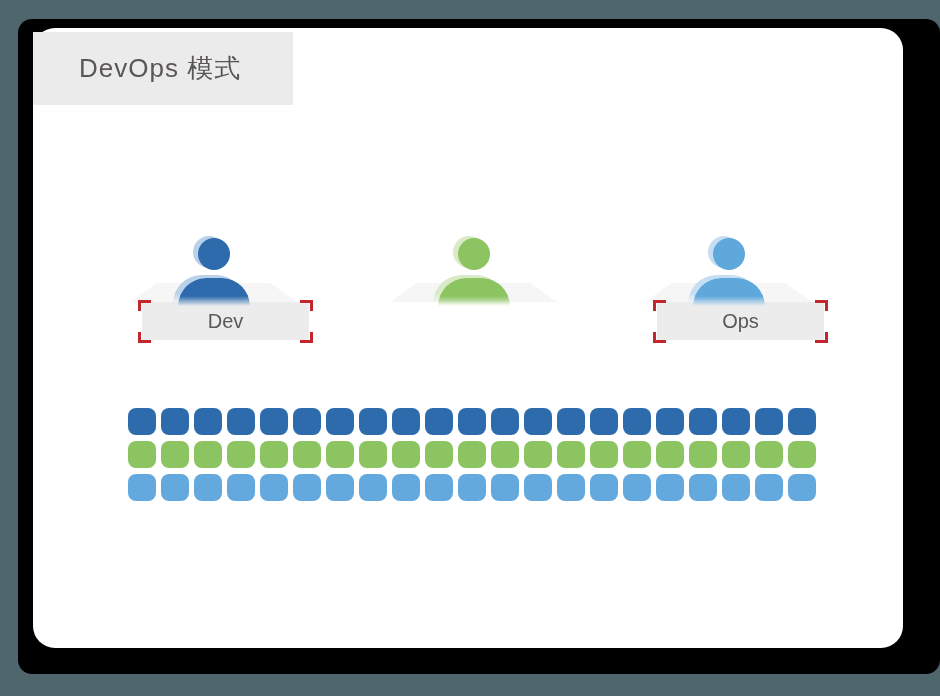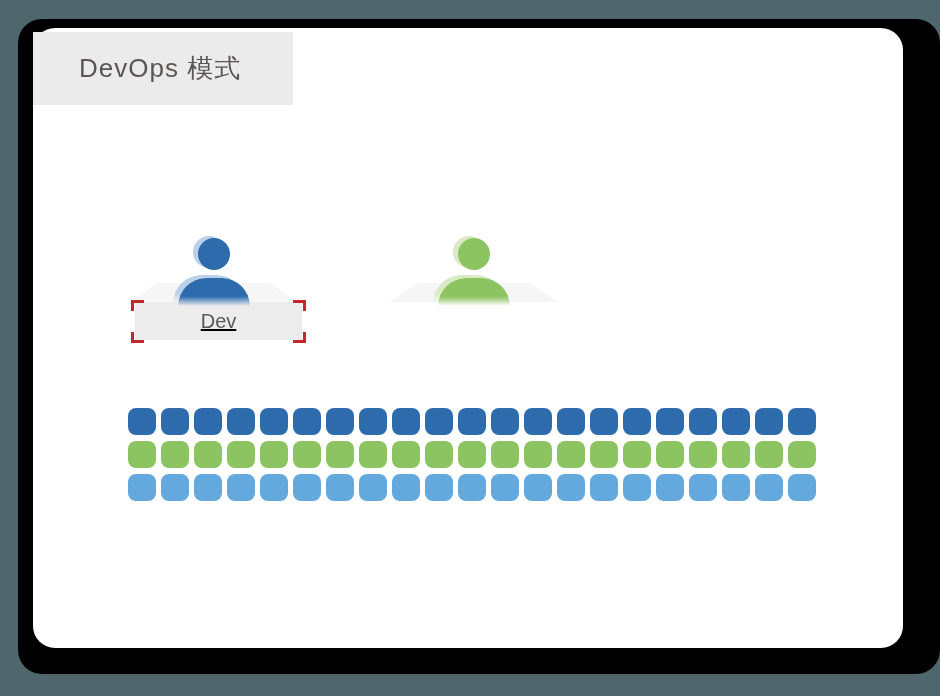--- a/index.html
+++ b/index.html
@@ -1,18 +1,18 @@
 <!DOCTYPE html>
 <html><head>
 <meta charset="utf-8">
 <style>
   * { margin:0; padding:0; box-sizing:border-box; }
   html,body { width:940px; height:696px; overflow:hidden; font-family:"Liberation Sans", sans-serif; }
   .stage { position:absolute; left:0; top:0; width:940px; height:696px; }
-  .frame { position:absolute; left:18px; top:19px; width:922px; height:655px; border-radius:24px; }
+  .frame { position:absolute; left:18px; top:19px; width:922px; height:655px; border-radius:14px; }
   .card  { position:absolute; left:15px; top:9px; width:870px; height:620px; border-radius:22px; }
 
   
   .title-box { position:absolute; left:0; top:4px; width:260px; height:73px; }
   .title-text { display:block; line-height:73px; padding-left:46px; font-size:26px; color:#5a5656; letter-spacing:1px; }
 
   
   .role { position:absolute; top:210px; width:167px; height:102px; }
   .person { position:absolute; left:50%; transform:translateX(-50%); top:0; width:72px; height:68px; z-index:2; }
   .head-halo { position:absolute; left:50%; margin-left:-21px; top:-2px; width:32px; height:32px; border-radius:50%; }
@@ -21,21 +21,21 @@
     position:absolute; width:72px; height:28px; border-radius:36px 36px 0 0;
     -webkit-mask-image:linear-gradient(to bottom,#000 65%,transparent 100%);
     mask-image:linear-gradient(to bottom,#000 65%,transparent 100%);
   }
   .body-halo { left:-5px; top:37px; }
   .pbody { left:0; top:40px; }
 
   .desk { position:absolute; left:0; top:45px; width:167px; height:57px; z-index:1; }
   .desk-top { position:absolute; left:0; top:0; width:167px; height:19px; background:#f6f6f6;
               clip-path:polygon(16% 0, 84% 0, 100% 100%, 0 100%); }
-  .desk-front { position:absolute; left:5px; top:19px; width:167px; height:38px; background:#ececec;text-decoration:underline; }
+  .desk-front { position:absolute; left:12px; top:19px; width:167px; height:38px; background:#ececec; }
   .role-label { display:block; width:100%; text-align:center; line-height:38px; font-size:20px; color:#595959; }
 
   .bk { position:absolute; width:13px; height:11px; border-style:solid; border-width:0; }
   .bk-tl { left:-4px; top:-2px;  border-left-width:3px;  border-top-width:3px; }
   .bk-tr { right:-4px; top:-2px; border-right-width:3px; border-top-width:3px; }
   .bk-bl { left:-4px; bottom:-3px;  border-left-width:3px;  border-bottom-width:3px; }
   .bk-br { right:-4px; bottom:-3px; border-right-width:3px; border-bottom-width:3px; }
 
   
   .unit-grid { position:absolute; left:95px; top:380px; display:flex; flex-direction:column; row-gap:6px; }
@@ -77,20 +77,38 @@
           <div class="head-halo" style="background: rgb(218, 234, 199);"></div>
           <div class="head" style="background: rgb(140, 196, 98);"></div>
           <div class="body-halo" style="background: rgb(218, 234, 199);"></div>
           <div class="pbody" style="background: rgb(140, 196, 98);"></div>
         </div>
         <div class="desk">
           <div class="desk-top"></div>
         </div>
       </div>
 
+      <div class="role" style="left:612px">
+        <div class="person">
+          <div class="head-halo" style="background: rgb(199, 222, 242);"></div>
+          <div class="head" style="background: rgb(95, 168, 220);"></div>
+          <div class="body-halo" style="background: rgb(199, 222, 242);"></div>
+          <div class="pbody" style="background: rgb(95, 168, 220);"></div>
+        </div>
+        <div class="desk">
+          <div class="desk-top"></div>
+          <div class="desk-front">
+            <span class="role-label">Ops</span>
+            <i class="bk bk-tl" style="border-color: rgb(196, 38, 46);"></i>
+            <i class="bk bk-tr" style="border-color: rgb(196, 38, 46);"></i>
+            <i class="bk bk-bl" style="border-color: rgb(196, 38, 46);"></i>
+            <i class="bk bk-br" style="border-color: rgb(196, 38, 46);"></i>
+          </div>
+        </div>
+      </div>
 
       <div class="unit-grid">
           <div class="unit-row">
             <div class="unit" style="background: rgb(46, 107, 173);"></div>
             <div class="unit" style="background: rgb(46, 107, 173);"></div>
             <div class="unit" style="background: rgb(46, 107, 173);"></div>
             <div class="unit" style="background: rgb(46, 107, 173);"></div>
             <div class="unit" style="background: rgb(46, 107, 173);"></div>
             <div class="unit" style="background: rgb(46, 107, 173);"></div>
             <div class="unit" style="background: rgb(46, 107, 173);"></div>

